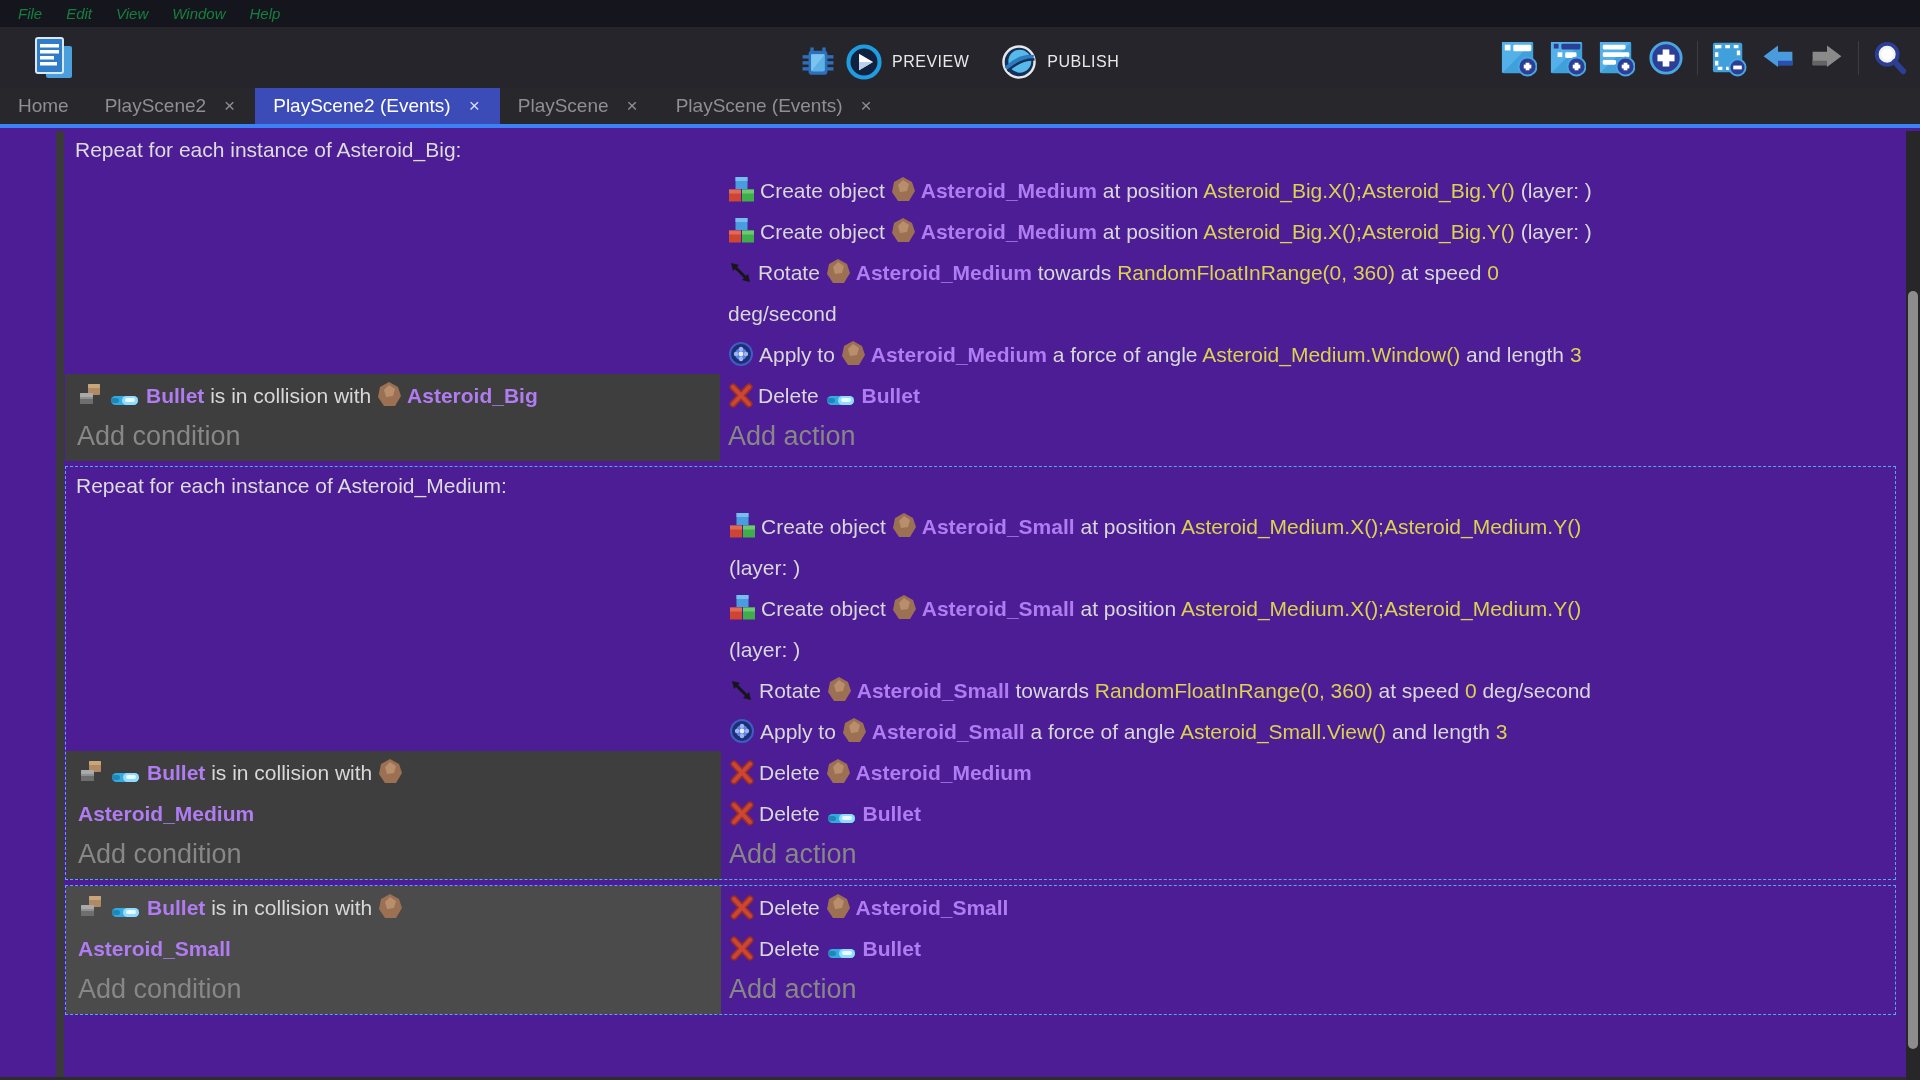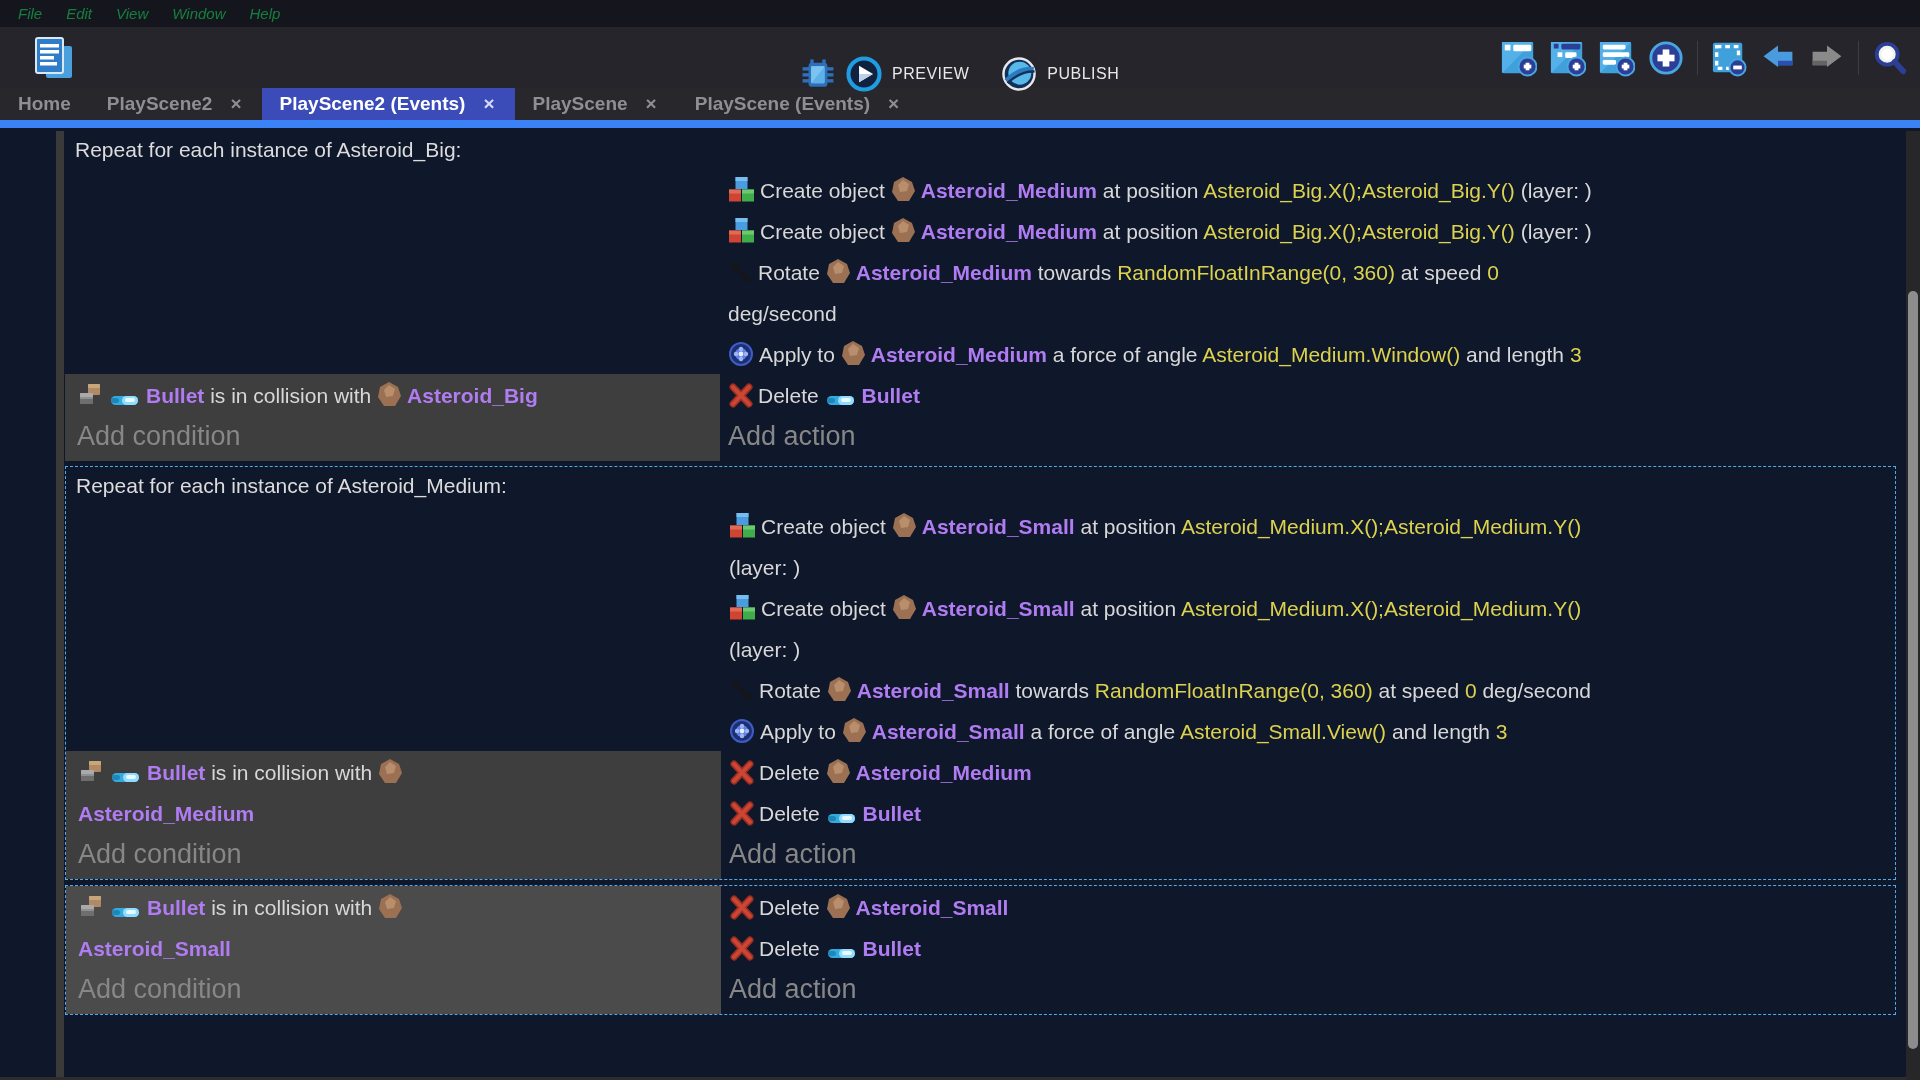--- a/index.html
+++ b/index.html
@@ -6,35 +6,35 @@
   html,body { width:1920px; height:1080px; overflow:hidden; background:#2d2d2d;
     font-family:"Liberation Sans","DejaVu Sans",sans-serif; }
 
   
   .menubar { height:27px; background:#15151d; display:flex; align-items:center; padding-left:6px; }
   .menubar .mi { color:#15803d; font-size:15px; padding:12px 12px; line-height:27px; cursor:default;font-style:italic; }
 
   
   .toolbar { height:61px; background:#25252b; position:relative; }
   .logo { position:absolute; left:30px; top:7px; width:48px; height:48px; }
-  .tb-center { position:absolute; left:800px; top:16px; height:61px; display:flex; align-items:center; gap:10px; }
+  .tb-center { position:absolute; left:800px; top:4px; height:61px; display:flex; align-items:center; gap:10px; }
   .tb-label { color:#e8e8e8; font-size:16px; letter-spacing:0.5px; margin-right:22px; }
   .tb-right { position:absolute; right:12px; top:0; height:61px; display:flex; align-items:center; gap:13px; }
   .tb-ic { width:36px; height:36px; display:flex; align-items:center; justify-content:center; }
   .tb-sep { width:1px; height:34px; background:#3c3c44; }
 
   
-  .tabbar { height:40px; background:#28282c; display:flex; align-items:stretch; border-bottom:8px solid #3b82f6;font-weight:bold; }
+  .tabbar { height:40px; background:#28282c; display:flex; align-items:stretch; border-bottom:4px solid #3b82f6; }
   .tab { display:flex; align-items:center; padding:0 18px; color:#8f8f93; font-size:19px; gap:16px; cursor:default; }
   .tab .x { font-size:19px; color:#8f8f93; padding:0 2px; }
   .tab.active { background:#3b4cb8; color:#ffffff; }
   .tab.active .x { color:#d6dbf5; }
 
   
-  .events-wrap { position:relative; height:949px; background:#0f172a; }
+  .events-wrap { position:relative; height:949px; background:#4c1d95; }
   .gutter { position:absolute; left:56px; top:3px; width:8px; height:946px; background:#3a3a3a; }
   .events { position:absolute; left:65px; right:24px; top:3px; }
   .event { margin-bottom:5px; }
   .event.selected { border:1px dashed #55a9e8; }
   .ev-header { height:38px; line-height:38px; padding-left:10px; color:#dcdcdc; font-size:21px; white-space:nowrap; overflow:hidden; }
   .ev-body { display:flex; align-items:flex-end; }
   .cond-cell { width:655px; flex:0 0 655px; background:#3e3e3e; padding:1px 8px 4px 12px; overflow:hidden; }
   .event.hovered .cond-cell { background:#4b4b4b; }
   .act-cell { flex:1; padding:1px 4px 4px 8px; overflow:hidden; }
   .row { font-size:21px; line-height:41px; color:#d8d8d8; white-space:nowrap; }

